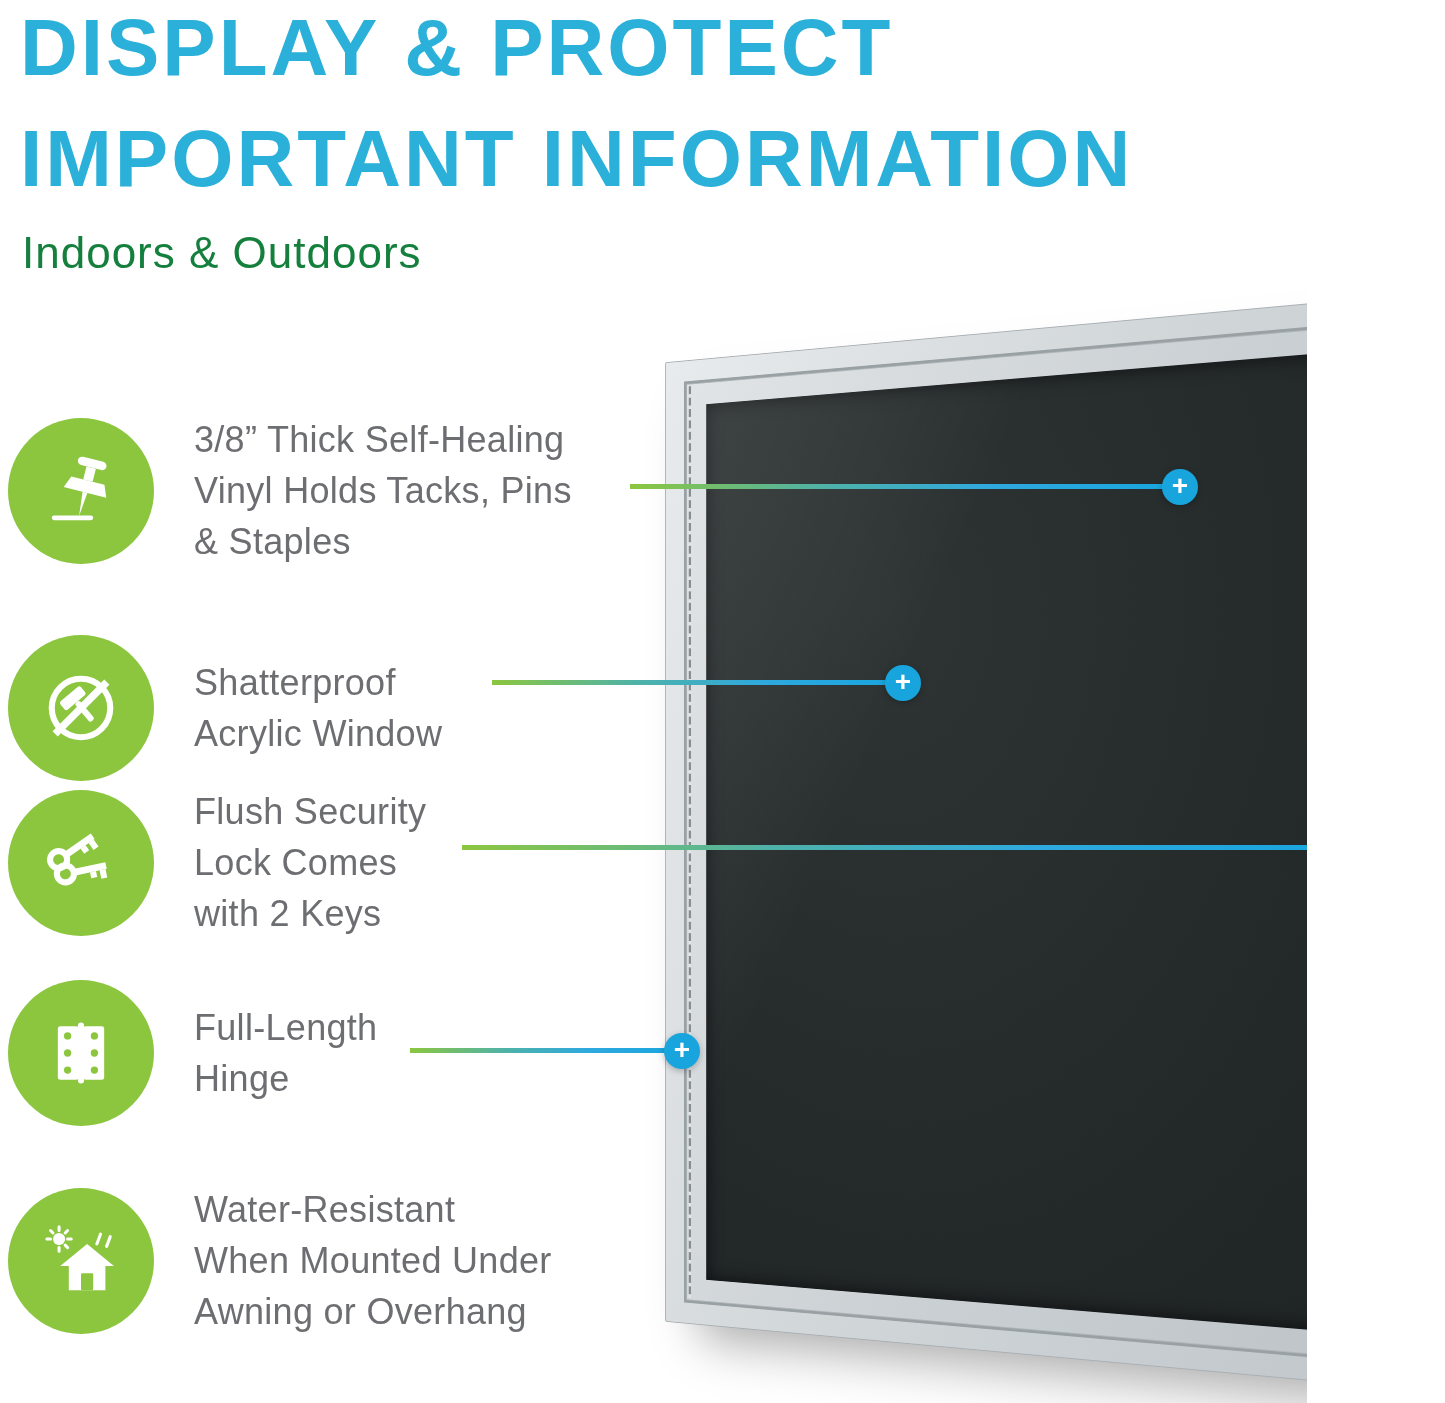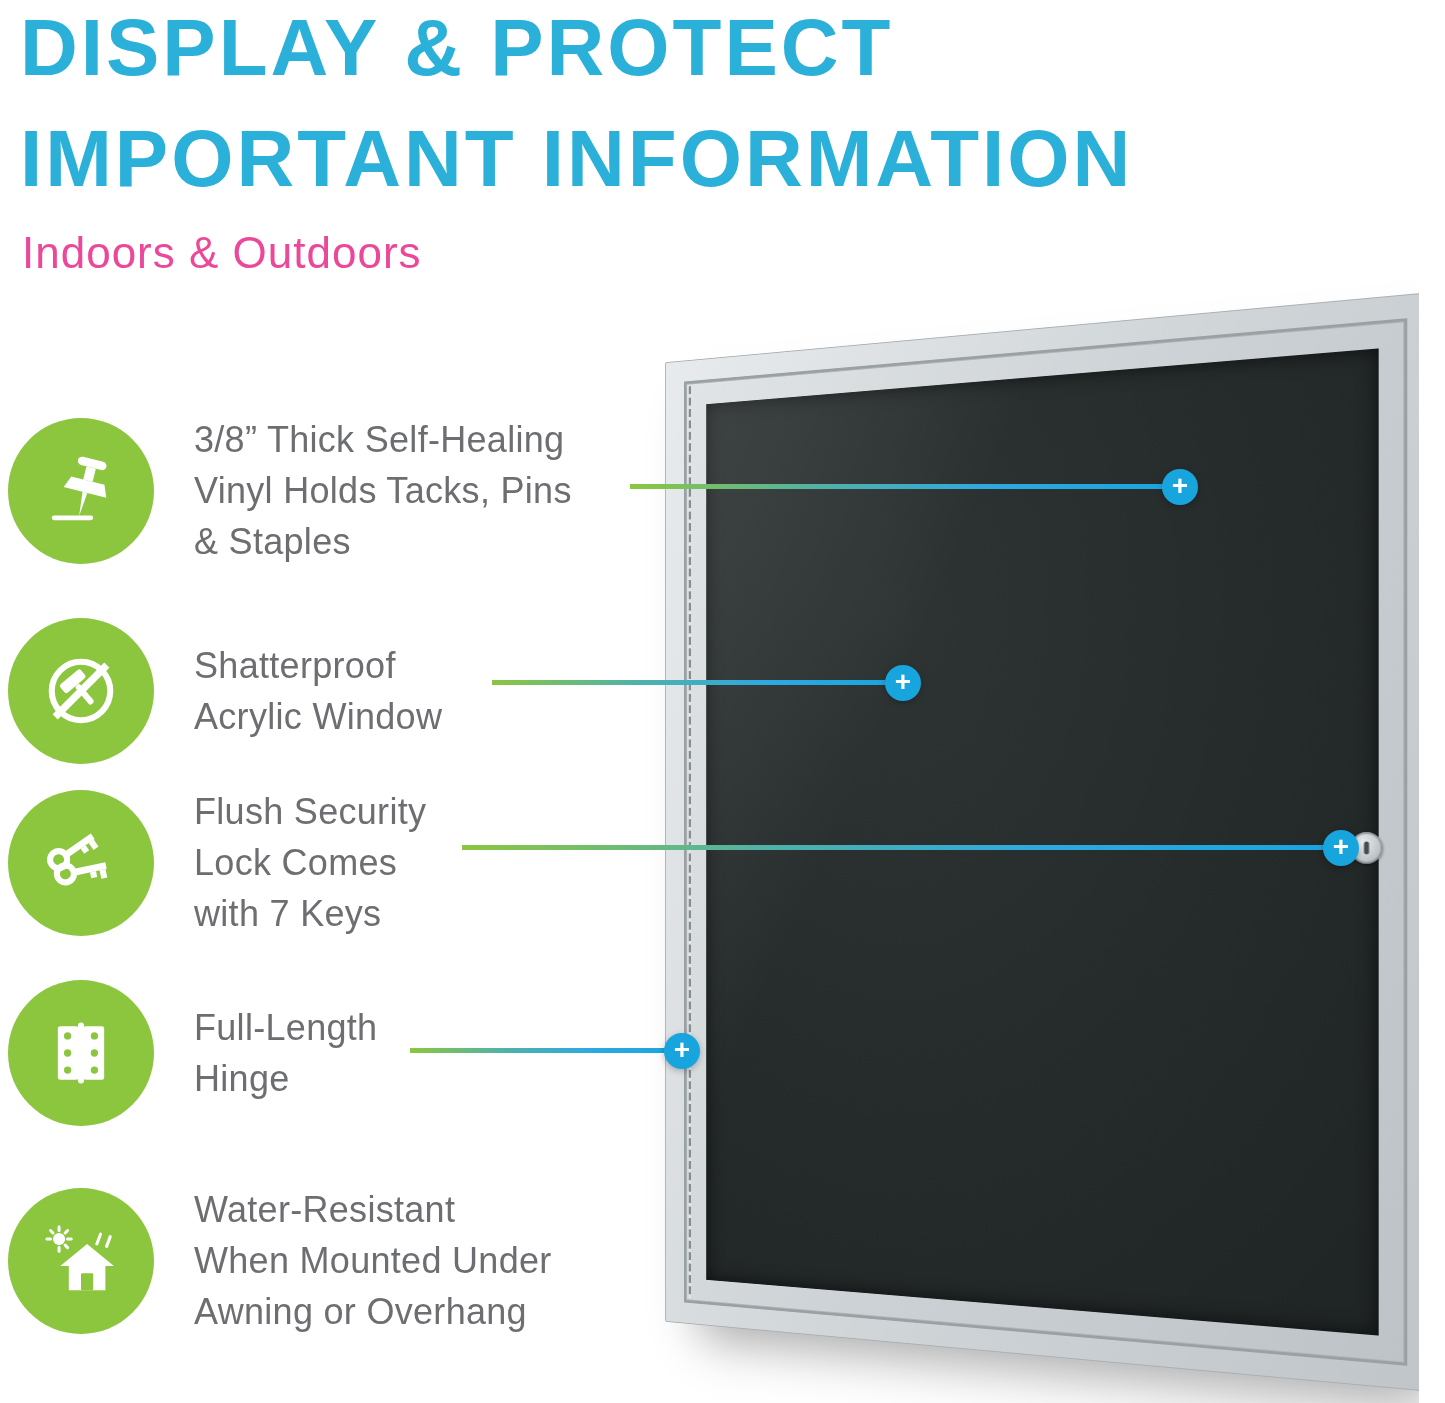--- a/index.html
+++ b/index.html
@@ -1,43 +1,43 @@
 <!DOCTYPE html>
 <html><head>
 <meta charset="utf-8">
 <style>
   html,body{margin:0;padding:0;background:#ffffff;}
   #canvas{
-    position:relative;width:1419px;height:1403px;overflow:hidden;background:#ffffff;
+    position:relative;width:1307px;height:1403px;overflow:hidden;background:#ffffff;
     font-family:"Liberation Sans", sans-serif;
   }
 
   
   .title{
     position:absolute;left:20px;top:-8px;z-index:8;
     color:#2bb1d9;font-size:80px;font-weight:bold;letter-spacing:3px;line-height:111px;
     white-space:nowrap;
   }
   .subtitle{
     position:absolute;left:22px;top:228px;z-index:8;
-    color:#ec4899;font-size:44px;letter-spacing:1px;
+    color:#15803d;font-size:44px;letter-spacing:1px;
   }
 
   
   .feature{position:absolute;left:8px;display:flex;align-items:center;gap:40px;z-index:6;}
   .feature-badge{
     width:146px;height:146px;border-radius:50%;background:#8cc63f;flex:0 0 auto;
     display:flex;align-items:center;justify-content:center;
   }
   .feature-badge svg{width:78px;height:78px;display:block;}
   .feature-text{
     color:#6d6e71;font-size:36px;line-height:1.42;letter-spacing:.3px;
     white-space:pre-line;width:470px;
   }
-  .f1{top:414px;} .f2{top:618px;} .f3{top:786px;} .f4{top:980px;} .f5{top:1184px;}
+  .f1{top:414px;} .f2{top:635px;} .f3{top:786px;} .f4{top:980px;} .f5{top:1184px;}
 
   
   .callout-line{
     position:absolute;height:5px;z-index:4;
     background:linear-gradient(90deg,#8cc63f 0%,#4fb2a8 35%,#2fa9de 65%,#18a5de 100%);
   }
   .line-1{left:630px;top:484px;width:550px;}
   .line-2{left:492px;top:680px;width:411px;}
   .line-3{left:462px;top:845px;width:879px;}
   .line-4{left:410px;top:1048px;width:272px;}
@@ -178,21 +178,21 @@
         <g transform="translate(4 18) rotate(-12 30 30)">
           <circle cx="17" cy="20" r="7" fill="none" stroke="#ffffff" stroke-width="5"></circle>
           <rect x="24" y="17.5" width="27" height="5.5" fill="#ffffff"></rect>
           <rect x="45" y="23" width="5" height="7" fill="#ffffff"></rect>
           <rect x="37" y="23" width="5" height="5" fill="#ffffff"></rect>
         </g>
       </svg>
     </div>
     <div class="feature-text">Flush Security
 Lock Comes
-with 7 Keys</div>
+with 2 Keys</div>
   </div>
 
   <div class="feature f5">
     <div class="feature-badge">
       <svg viewBox="0 0 64 64" aria-hidden="true">
         <g fill="#ffffff">
           <circle cx="14" cy="14" r="5"></circle>
           <path d="M37 18 L15 36 h7 v20 h30 V36 h7 z"></path>
         </g>
         <g stroke="#ffffff" stroke-width="2.5" stroke-linecap="round" fill="none">

